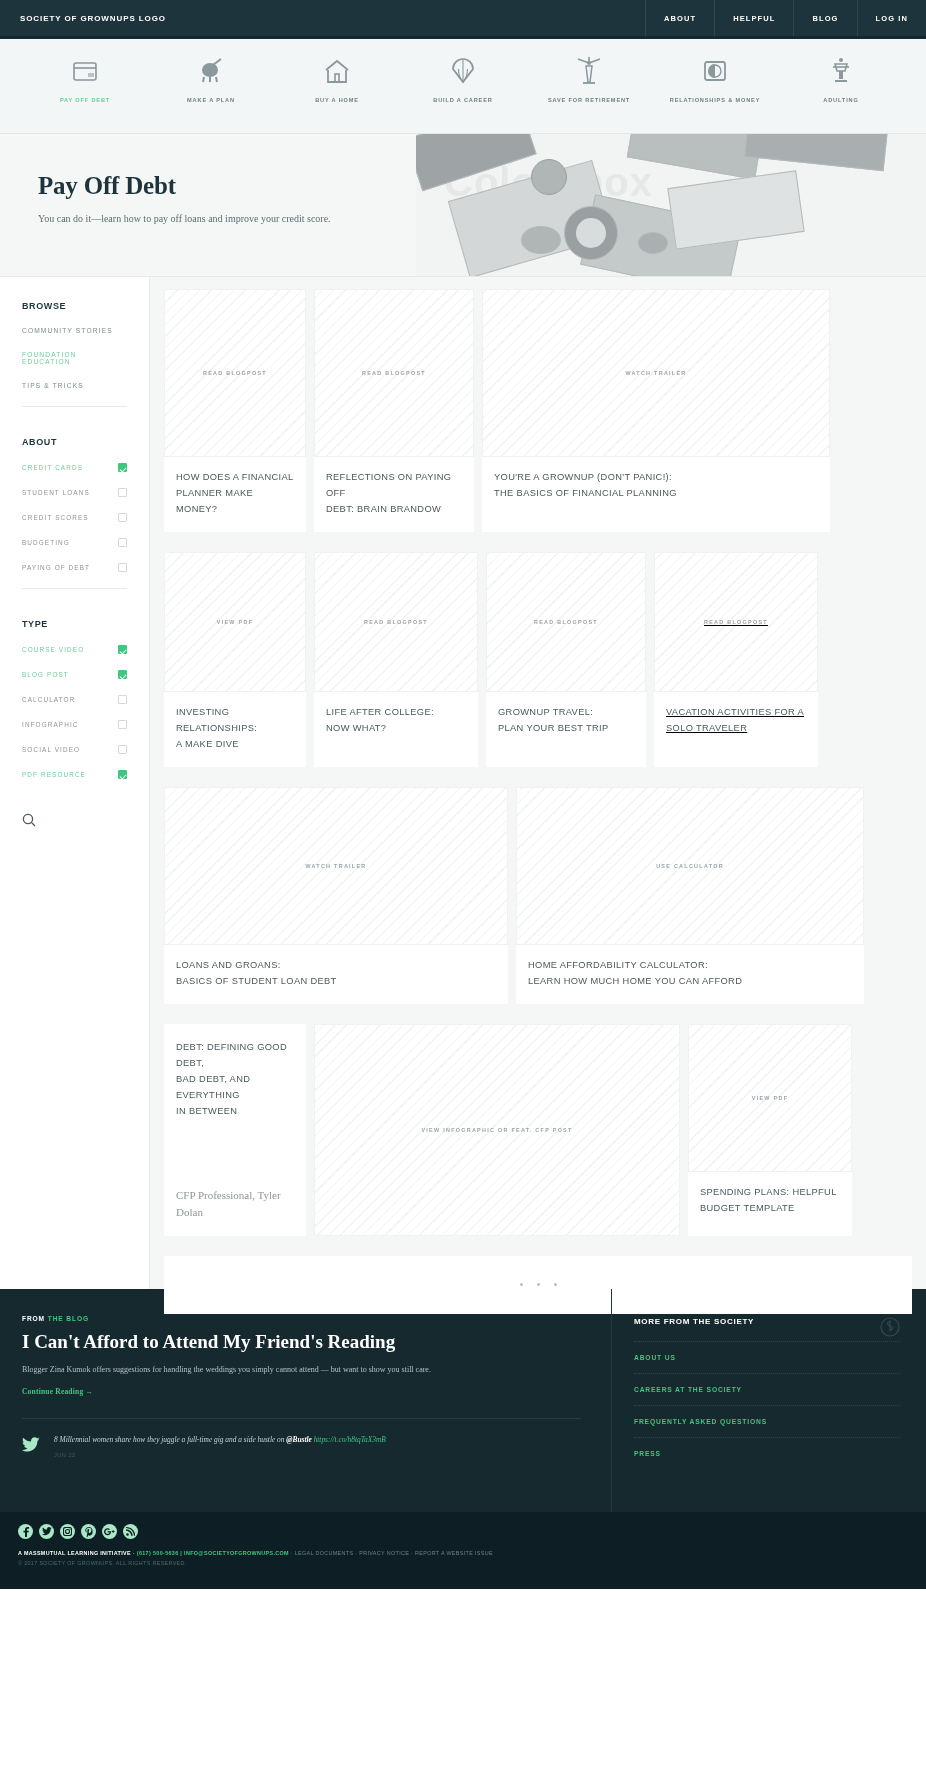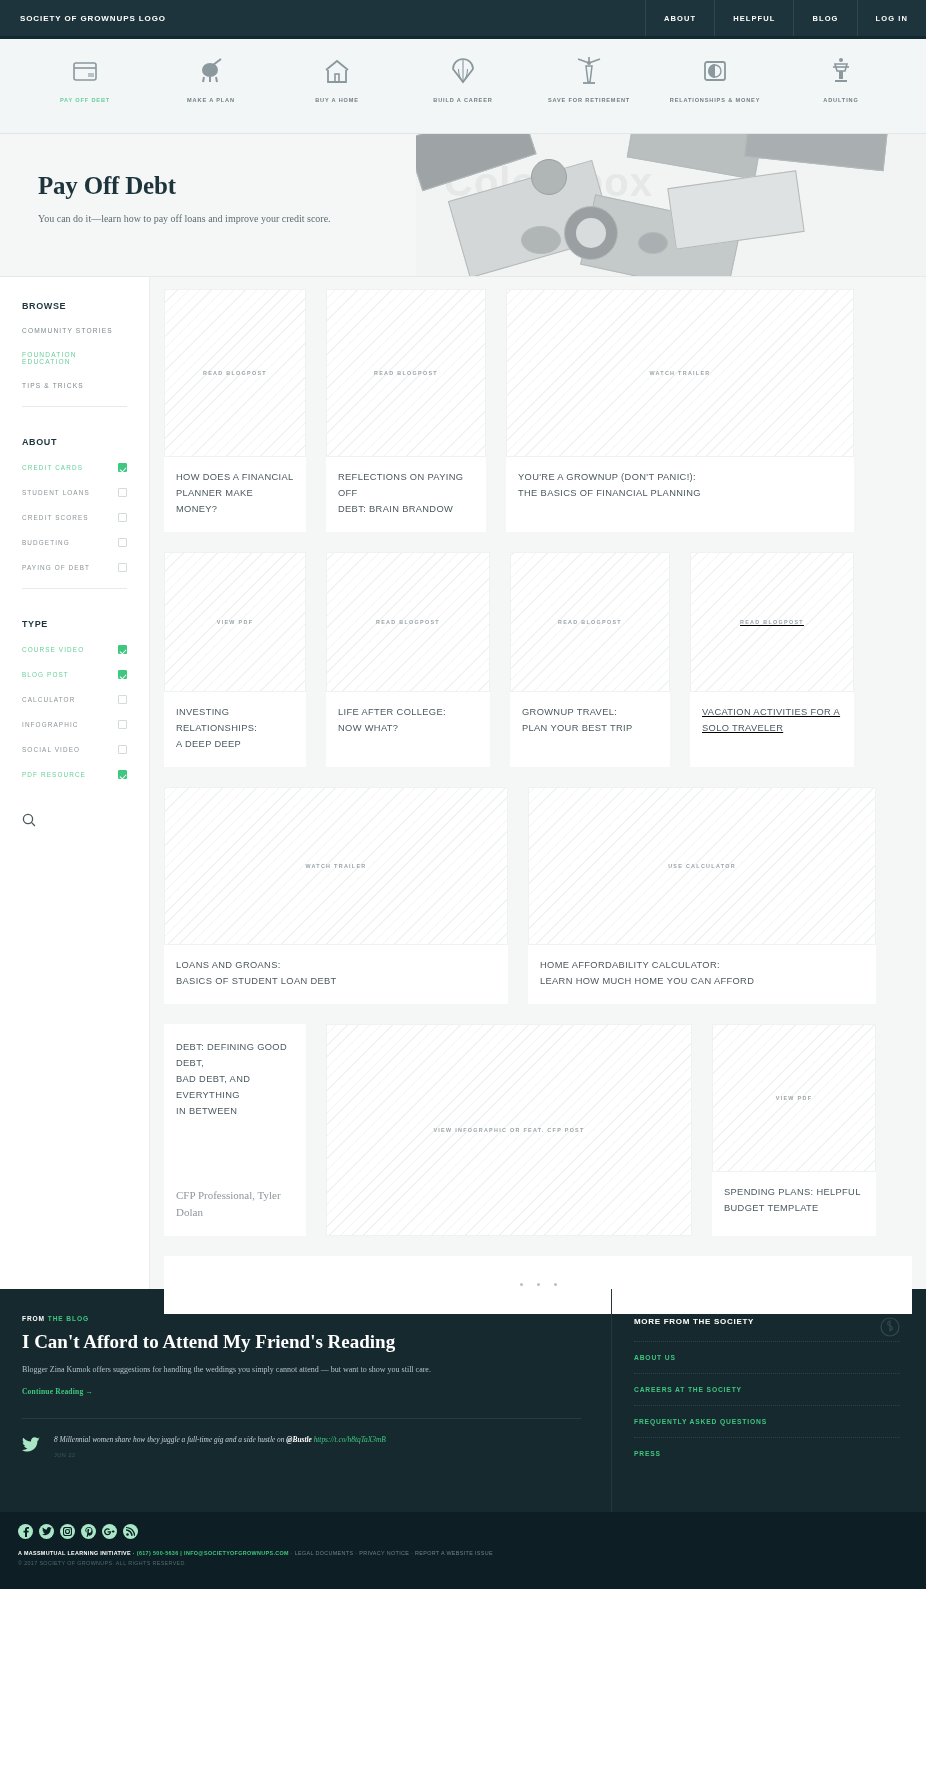--- a/index.html
+++ b/index.html
@@ -97,21 +97,21 @@
     position: relative; flex: none;
   }
   .filter-row.on .cbox { background: #3ec77f; border-color: #3ec77f; }
   .filter-row.on .cbox::after {
     content: ""; position: absolute; left: 2px; top: 1.5px; width: 3px; height: 5px;
     border: solid #fff; border-width: 0 1.4px 1.4px 0; transform: rotate(42deg);
   }
   .search-icon-wrap { margin-top: 34px; }
 
   
-  .row { display: flex; gap: 20px; margin-bottom: 20px; }
+  .row { display: flex; gap: 8px; margin-bottom: 20px; }
   .card { background: #ffffff; display: flex; flex-direction: column; }
   .thumb {
     position: relative; display: flex; align-items: center; justify-content: center;
     background-color: #fdfdfd;
     background-image: repeating-linear-gradient(
       -45deg, #ffffff 0 7px, #f1f3f3 7px 8px );
     border: 1px solid #f0f2f2;
   }
   .thumb-label {
     font-size: 5.4px; font-weight: bold; letter-spacing: 1.3px; color: #9aa4a8;
@@ -393,21 +393,21 @@
         </div>
       </div>
 
       <div class="row">
         <div class="card" style="width:142px;">
           <div class="thumb" style="height:140px;">
             <span class="thumb-label">VIEW PDF</span>
           </div>
           <div class="card-title">
             <span class="ln">INVESTING RELATIONSHIPS:</span>
-            <span class="ln">A DEEP DEEP</span>
+            <span class="ln">A MAKE DIVE</span>
           </div>
         </div>
         <div class="card" style="width:164px;">
           <div class="thumb" style="height:140px;">
             <span class="thumb-label">READ BLOGPOST</span>
           </div>
           <div class="card-title">
             <span class="ln">LIFE AFTER COLLEGE:</span>
             <span class="ln">NOW WHAT?</span>
           </div>

